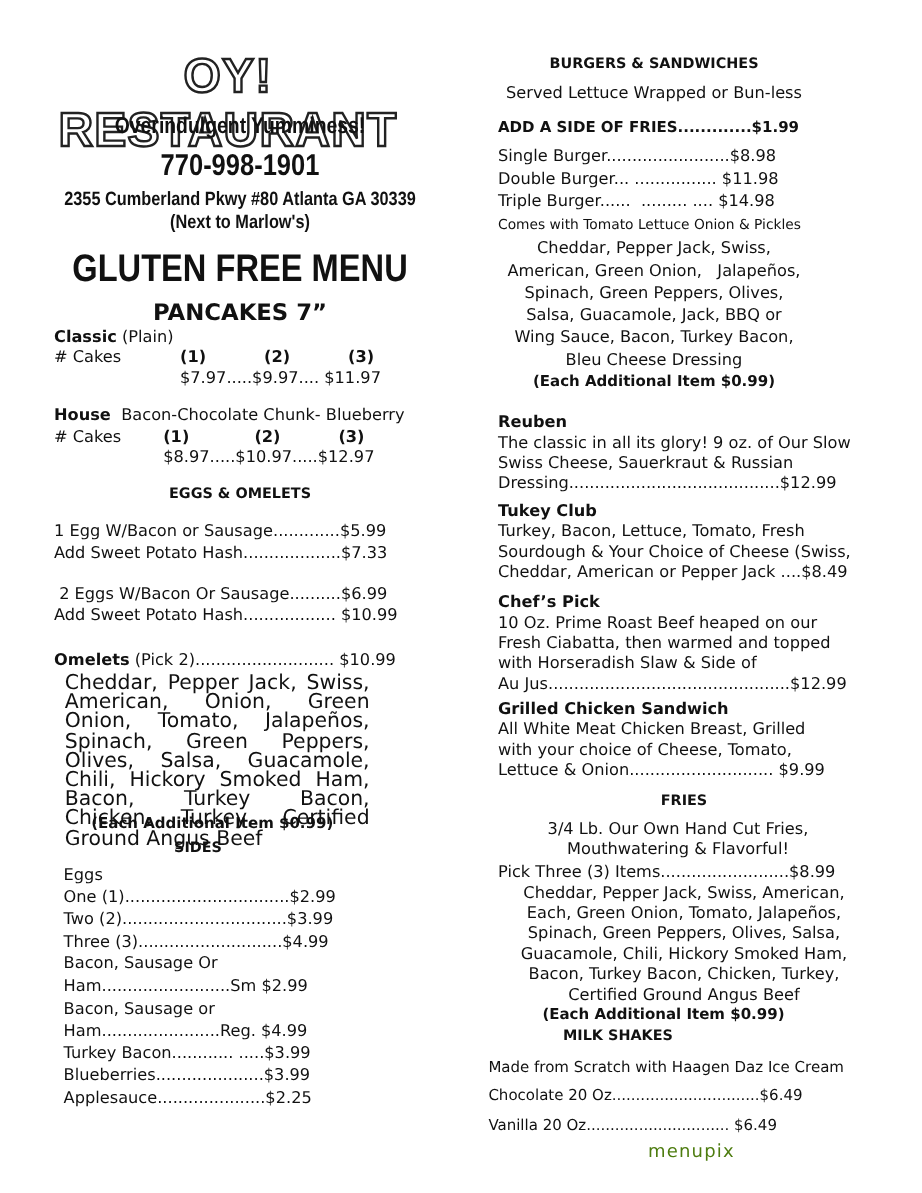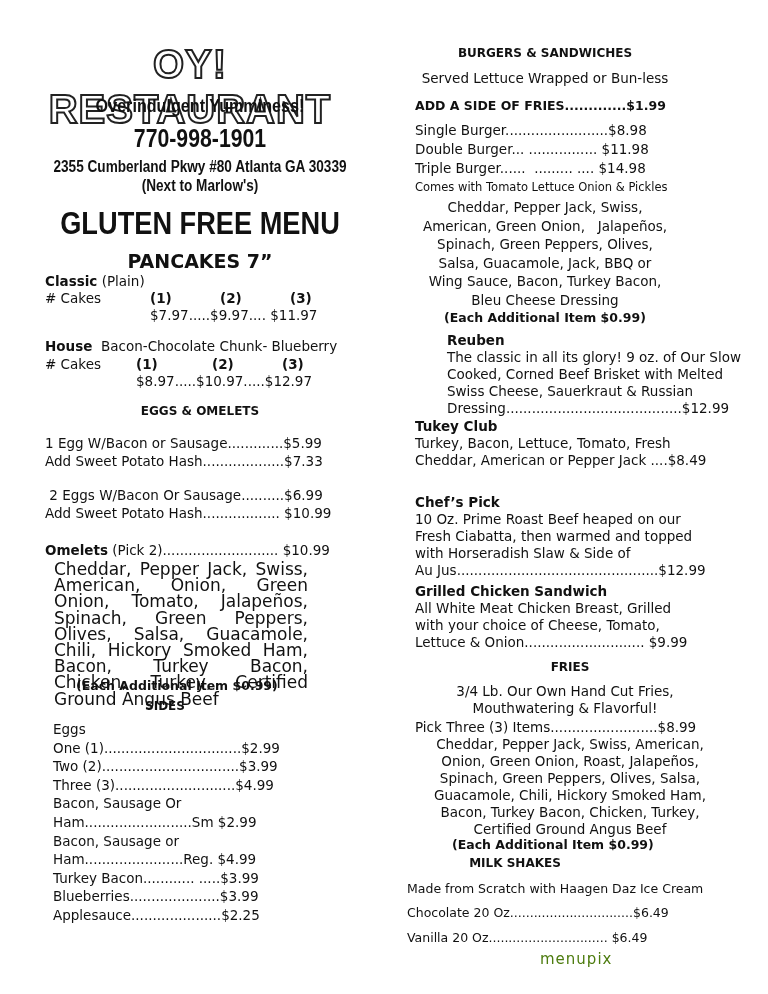--- a/index.html
+++ b/index.html
@@ -78,30 +78,30 @@
 <div class="abs center" style="top:198px;left:400px;width:290px;">
   <div class="line" style="line-height:18.6px;white-space:pre;">Cheddar, Pepper Jack, Swiss,</div>
   <div class="line" style="line-height:18.6px;white-space:pre;">American, Green Onion,   Jalapeños,</div>
   <div class="line" style="line-height:18.6px;white-space:pre;">Spinach, Green Peppers, Olives,</div>
   <div class="line" style="line-height:18.6px;white-space:pre;">Salsa, Guacamole, Jack, BBQ or</div>
   <div class="line" style="line-height:18.6px;white-space:pre;">Wing Sauce, Bacon, Turkey Bacon,</div>
   <div class="line" style="line-height:18.6px;white-space:pre;">Bleu Cheese Dressing</div>
 </div>
 <div class="abs line b small center" style="top:309px;left:400px;width:290px;">(Each Additional Item $0.99)</div>
 
-<div class="abs" style="top:332px;left:415px;margin-left:32px;">
+<div class="abs" style="top:344px;left:415px;">
   <div class="line b">Reuben</div>
   <div class="line">The classic in all its glory! 9 oz. of Our Slow</div>
-  <div class="line">Cooked, Corned Beef Brisket with Melted</div>
   <div class="line">Swiss Cheese, Sauerkraut &amp; Russian</div>
   <div class="line">Dressing.........................................$12.99</div>
 </div>
 <div class="abs" style="top:418px;left:415px;">
   <div class="line b">Tukey Club</div>
   <div class="line">Turkey, Bacon, Lettuce, Tomato, Fresh</div>
+  <div class="line">Sourdough &amp; Your Choice of Cheese (Swiss,</div>
   <div class="line">Cheddar, American or Pepper Jack ....$8.49</div>
 </div>
 <div class="abs" style="top:494px;left:415px;">
   <div class="line b">Chef’s Pick</div>
   <div class="line">10 Oz. Prime Roast Beef heaped on our</div>
   <div class="line">Fresh Ciabatta, then warmed and topped</div>
   <div class="line">with Horseradish Slaw &amp; Side of</div>
   <div class="line">Au Jus...............................................$12.99</div>
 </div>
 <div class="abs" style="top:583px;left:415px;">
@@ -112,21 +112,21 @@
 </div>
 
 <div class="abs sec" style="top:660px;left:425px;width:290px;">FRIES</div>
 <div class="abs center" style="top:683px;left:420px;width:290px;">
   <div class="line">3/4 Lb. Our Own Hand Cut Fries,</div>
   <div class="line">Mouthwatering &amp; Flavorful!</div>
 </div>
 <div class="abs line" style="top:719px;left:415px;">Pick Three (3) Items.........................$8.99</div>
 <div class="abs center" style="top:736px;left:420px;width:300px;">
   <div class="line">Cheddar, Pepper Jack, Swiss, American,</div>
-  <div class="line">Onion, Green Onion, Roast, Jalapeños,</div>
+  <div class="line">Each, Green Onion, Tomato, Jalapeños,</div>
   <div class="line">Spinach, Green Peppers, Olives, Salsa,</div>
   <div class="line">Guacamole, Chili, Hickory Smoked Ham,</div>
   <div class="line">Bacon, Turkey Bacon, Chicken, Turkey,</div>
   <div class="line">Certified Ground Angus Beef</div>
 </div>
 <div class="abs line b small" style="top:836px;left:452px;">(Each Additional Item $0.99)</div>
 
 <div class="abs sec" style="top:856px;left:410px;width:210px;">MILK SHAKES</div>
 <div class="abs line small" style="top:880px;left:407px;">Made from Scratch with Haagen Daz Ice Cream</div>
 <div class="abs line small" style="top:904px;left:407px;">Chocolate 20 Oz...............................$6.49</div>

